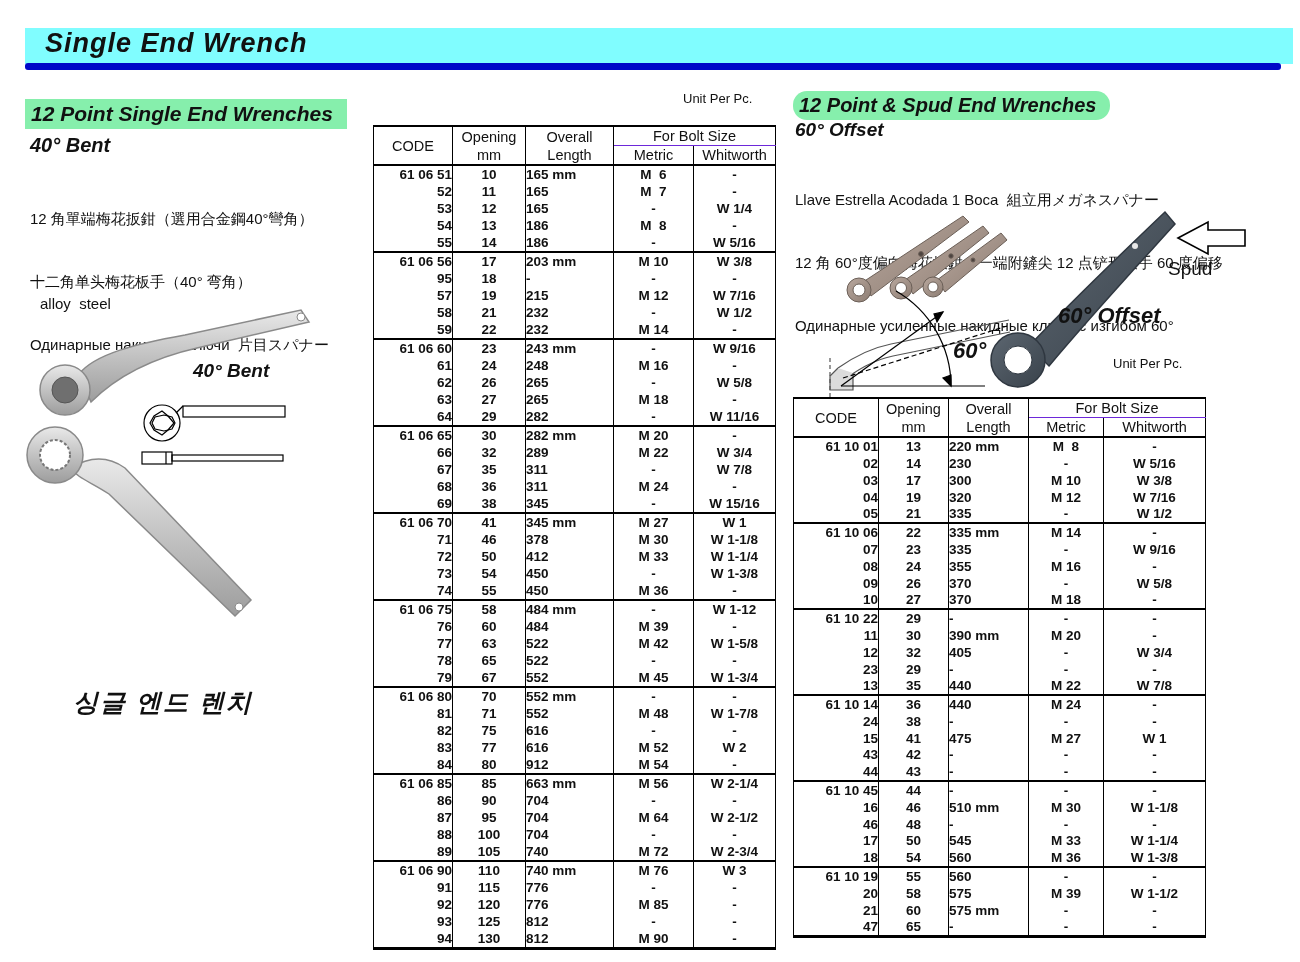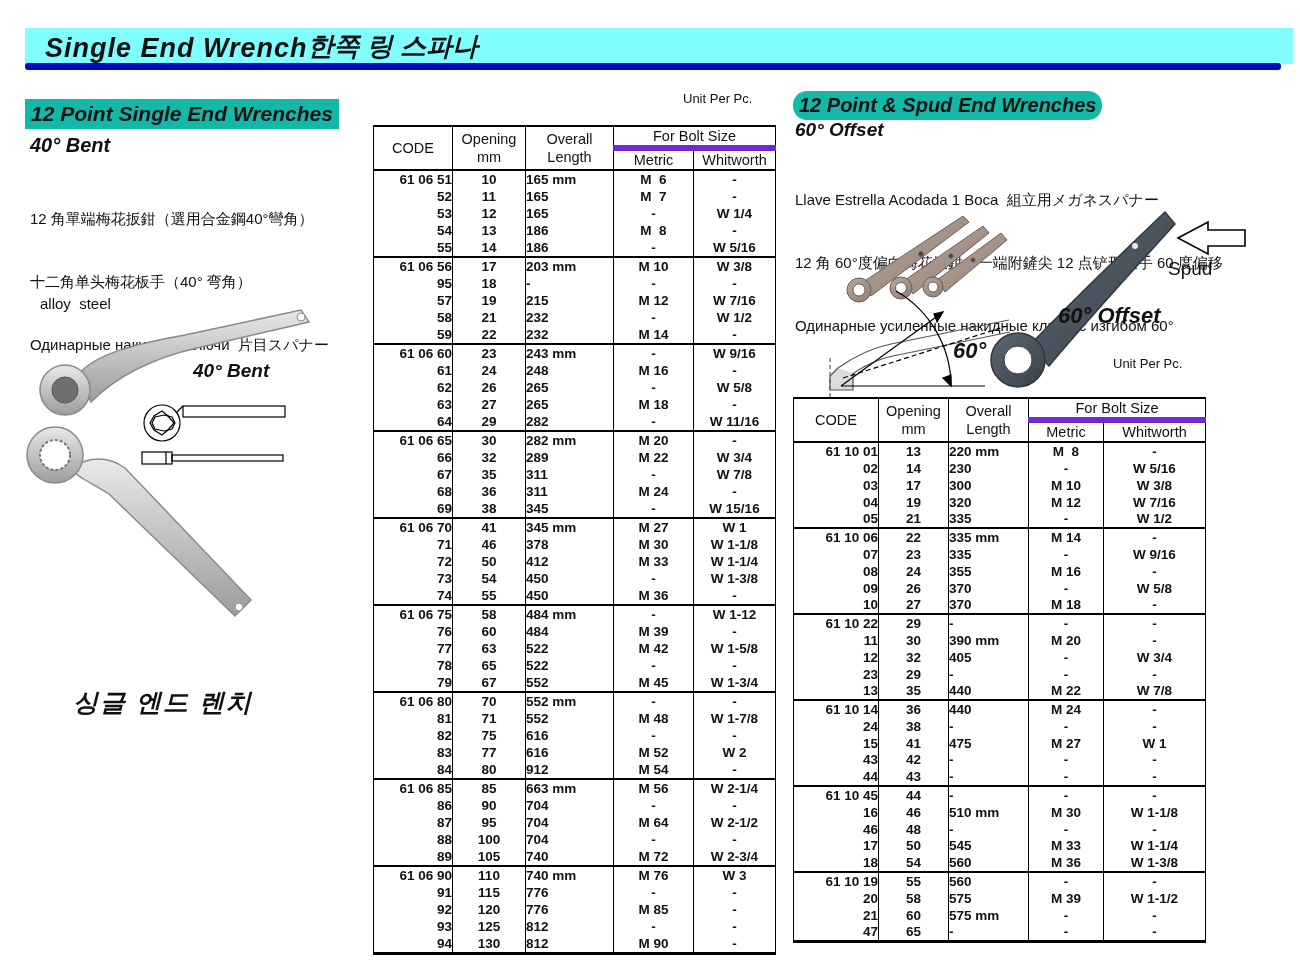--- a/index.html
+++ b/index.html
@@ -2,47 +2,47 @@
 <html><head>
 <meta charset="utf-8">
 <style>
   html,body{margin:0;padding:0;background:#e9e9e9;}
   .page{position:relative;width:1300px;height:962px;background:#ffffff;overflow:hidden;
         font-family:"Liberation Sans",sans-serif;color:#111;}
   .abs{position:absolute;}
 
   
   .title-bar{left:25px;top:28px;width:1268px;height:36px;background:#80fdff;
-             display:flex;align-items:flex-end;padding-left:20px;box-sizing:border-box;}
+             display:flex;align-items:flex-start;gap:38px;padding-left:20px;box-sizing:border-box;}
   .title-en{font-size:27px;font-weight:bold;font-style:italic;letter-spacing:1px;}
   .title-ko{font-size:26px;font-weight:bold;font-style:italic;}
   .title-underline{left:25px;top:63px;width:1256px;height:7px;background:#0008c8;border-radius:3px;}
 
   
-  .green-head{background:#14b8a6;font-size:21px;font-weight:bold;font-style:italic;
-              padding:3px 6px 3px 6px;}
+  .green-head{background:#86efac;font-size:21px;font-weight:bold;font-style:italic;
+              padding:3px 14px 3px 6px;}
   .sub-head{font-size:20px;font-weight:bold;font-style:italic;}
   .desc{font-size:15px;line-height:21px;white-space:pre;}
 
   .label-sm{font-size:15px;}
   .label-bent{font-size:19px;font-weight:bold;font-style:italic;}
   .label-offset{font-size:22px;font-weight:bold;font-style:italic;}
   .label-angle{font-size:22px;font-weight:bold;font-style:italic;}
   .label-spud{font-size:19px;margin-top:12px;}
   .unit{font-size:13px;}
   .kor-caption{font-size:25px;font-weight:bold;font-style:italic;letter-spacing:2px;}
 
   
   table.spec{border-collapse:collapse;table-layout:fixed;
              border-top:2px solid #000;border-bottom:3px solid #000;
              border-left:1px solid #000;border-right:1px solid #000;}
   table.spec th{font-size:14.5px;font-weight:normal;text-align:center;
                 border-left:1px solid #000;border-right:1px solid #000;padding:0;line-height:1.25;}
   table.spec tr.h1 th.span2{border-bottom:2px solid #000;}
-  table.spec th.bolt{border-bottom:6px solid #6d28d9;}
+  table.spec th.bolt{border-bottom:1px solid #6d28d9;}
   table.spec tr.h2 th{border-bottom:2px solid #000;}
   table.spec td{border-left:1px solid #000;border-right:1px solid #000;
                 padding:0;font-size:13.5px;font-weight:bold;white-space:pre;overflow:hidden;}
   table.spec tr.gs td{border-top:2px solid #000;}
   table.main-t td{height:17px;}
   table.right-t td{height:16.8px;}
   td.c0{text-align:right;padding-right:13px;}
   td.c1{text-align:center;}
   td.c2{text-align:left;padding-left:18px;}
   td.c3{text-align:center;}
@@ -54,21 +54,20 @@
              color:rgba(255,250,250,0.18);-webkit-text-stroke:2px rgba(231,164,164,0.55);
              text-shadow:0 0 1px rgba(231,164,164,0.4);pointer-events:none;z-index:30;}
 </style>
 </head>
 <body>
 
 <div class="page">
 
   <div class="abs title-bar">
     <span class="title-en">Single End Wrench</span>
-    <span class="title-ko">한쪽 링 스파나</span>
   </div>
   <div class="abs title-underline"></div>
 
   <div class="abs green-head" style="left:25px;top:99px;">12 Point Single End Wrenches</div>
   <div class="abs sub-head" style="left:30px;top:134px;">40° Bent</div>
   <div class="abs desc" style="left:30px;top:166px;">
     <div>12 角單端梅花扳鉗（選用合金鋼40°彎角）</div>
     <div>十二角单头梅花板手（40° 弯角）</div>
     <div>Одинарные накидные ключи  片目スパナー</div>
   </div>

